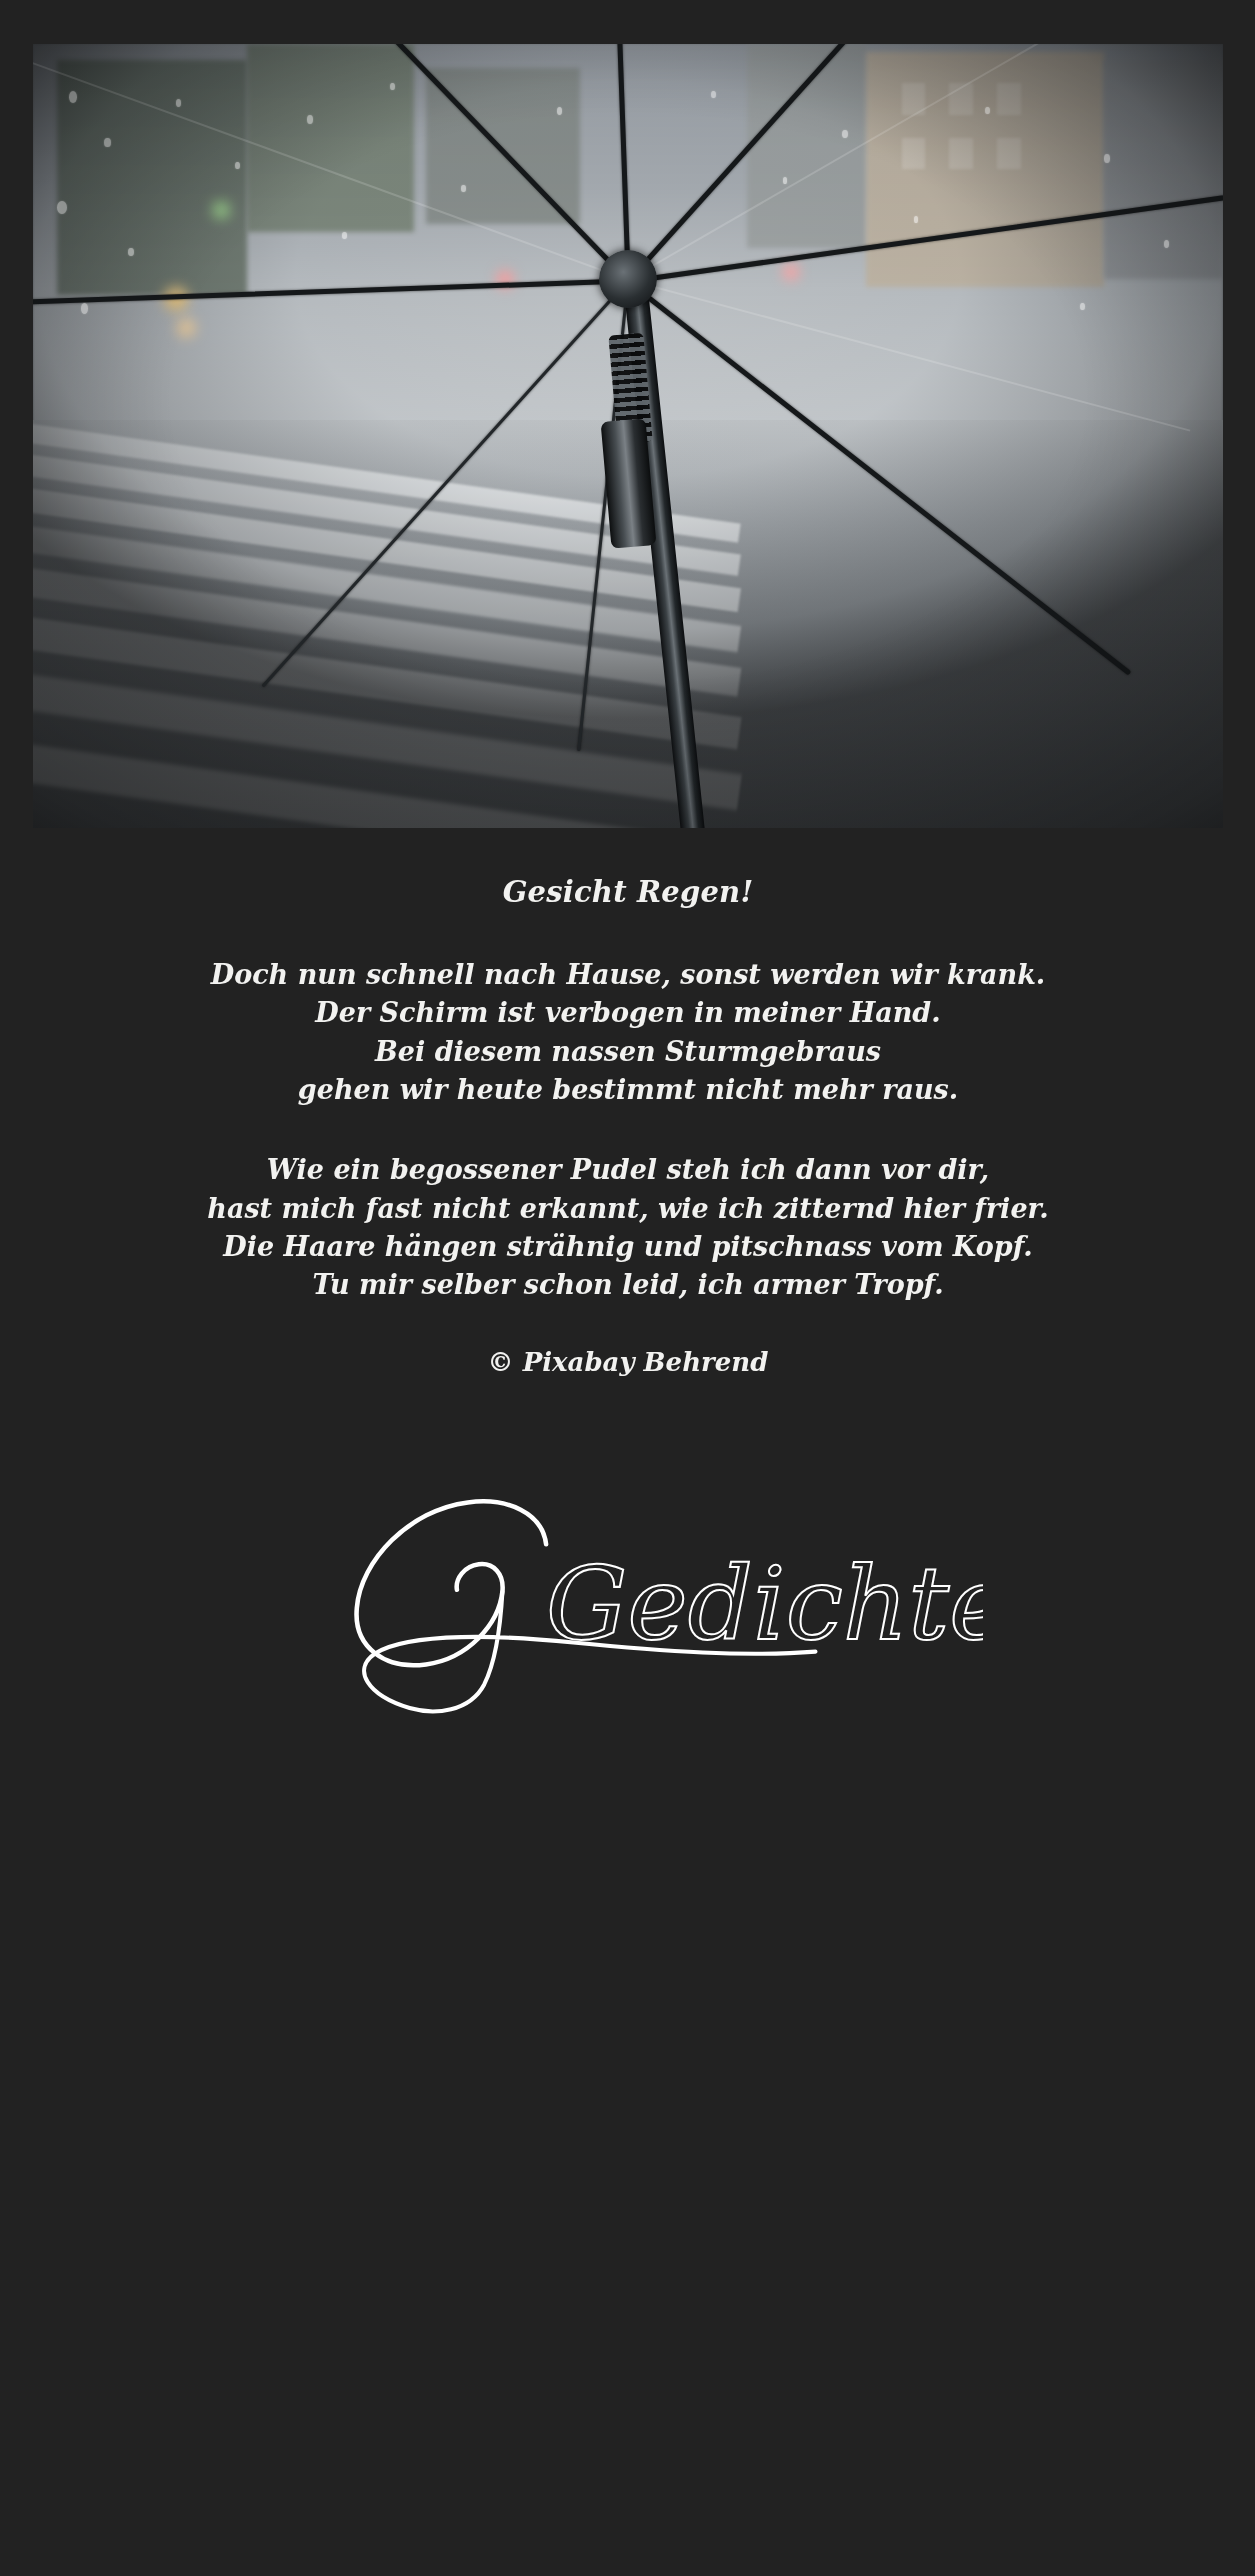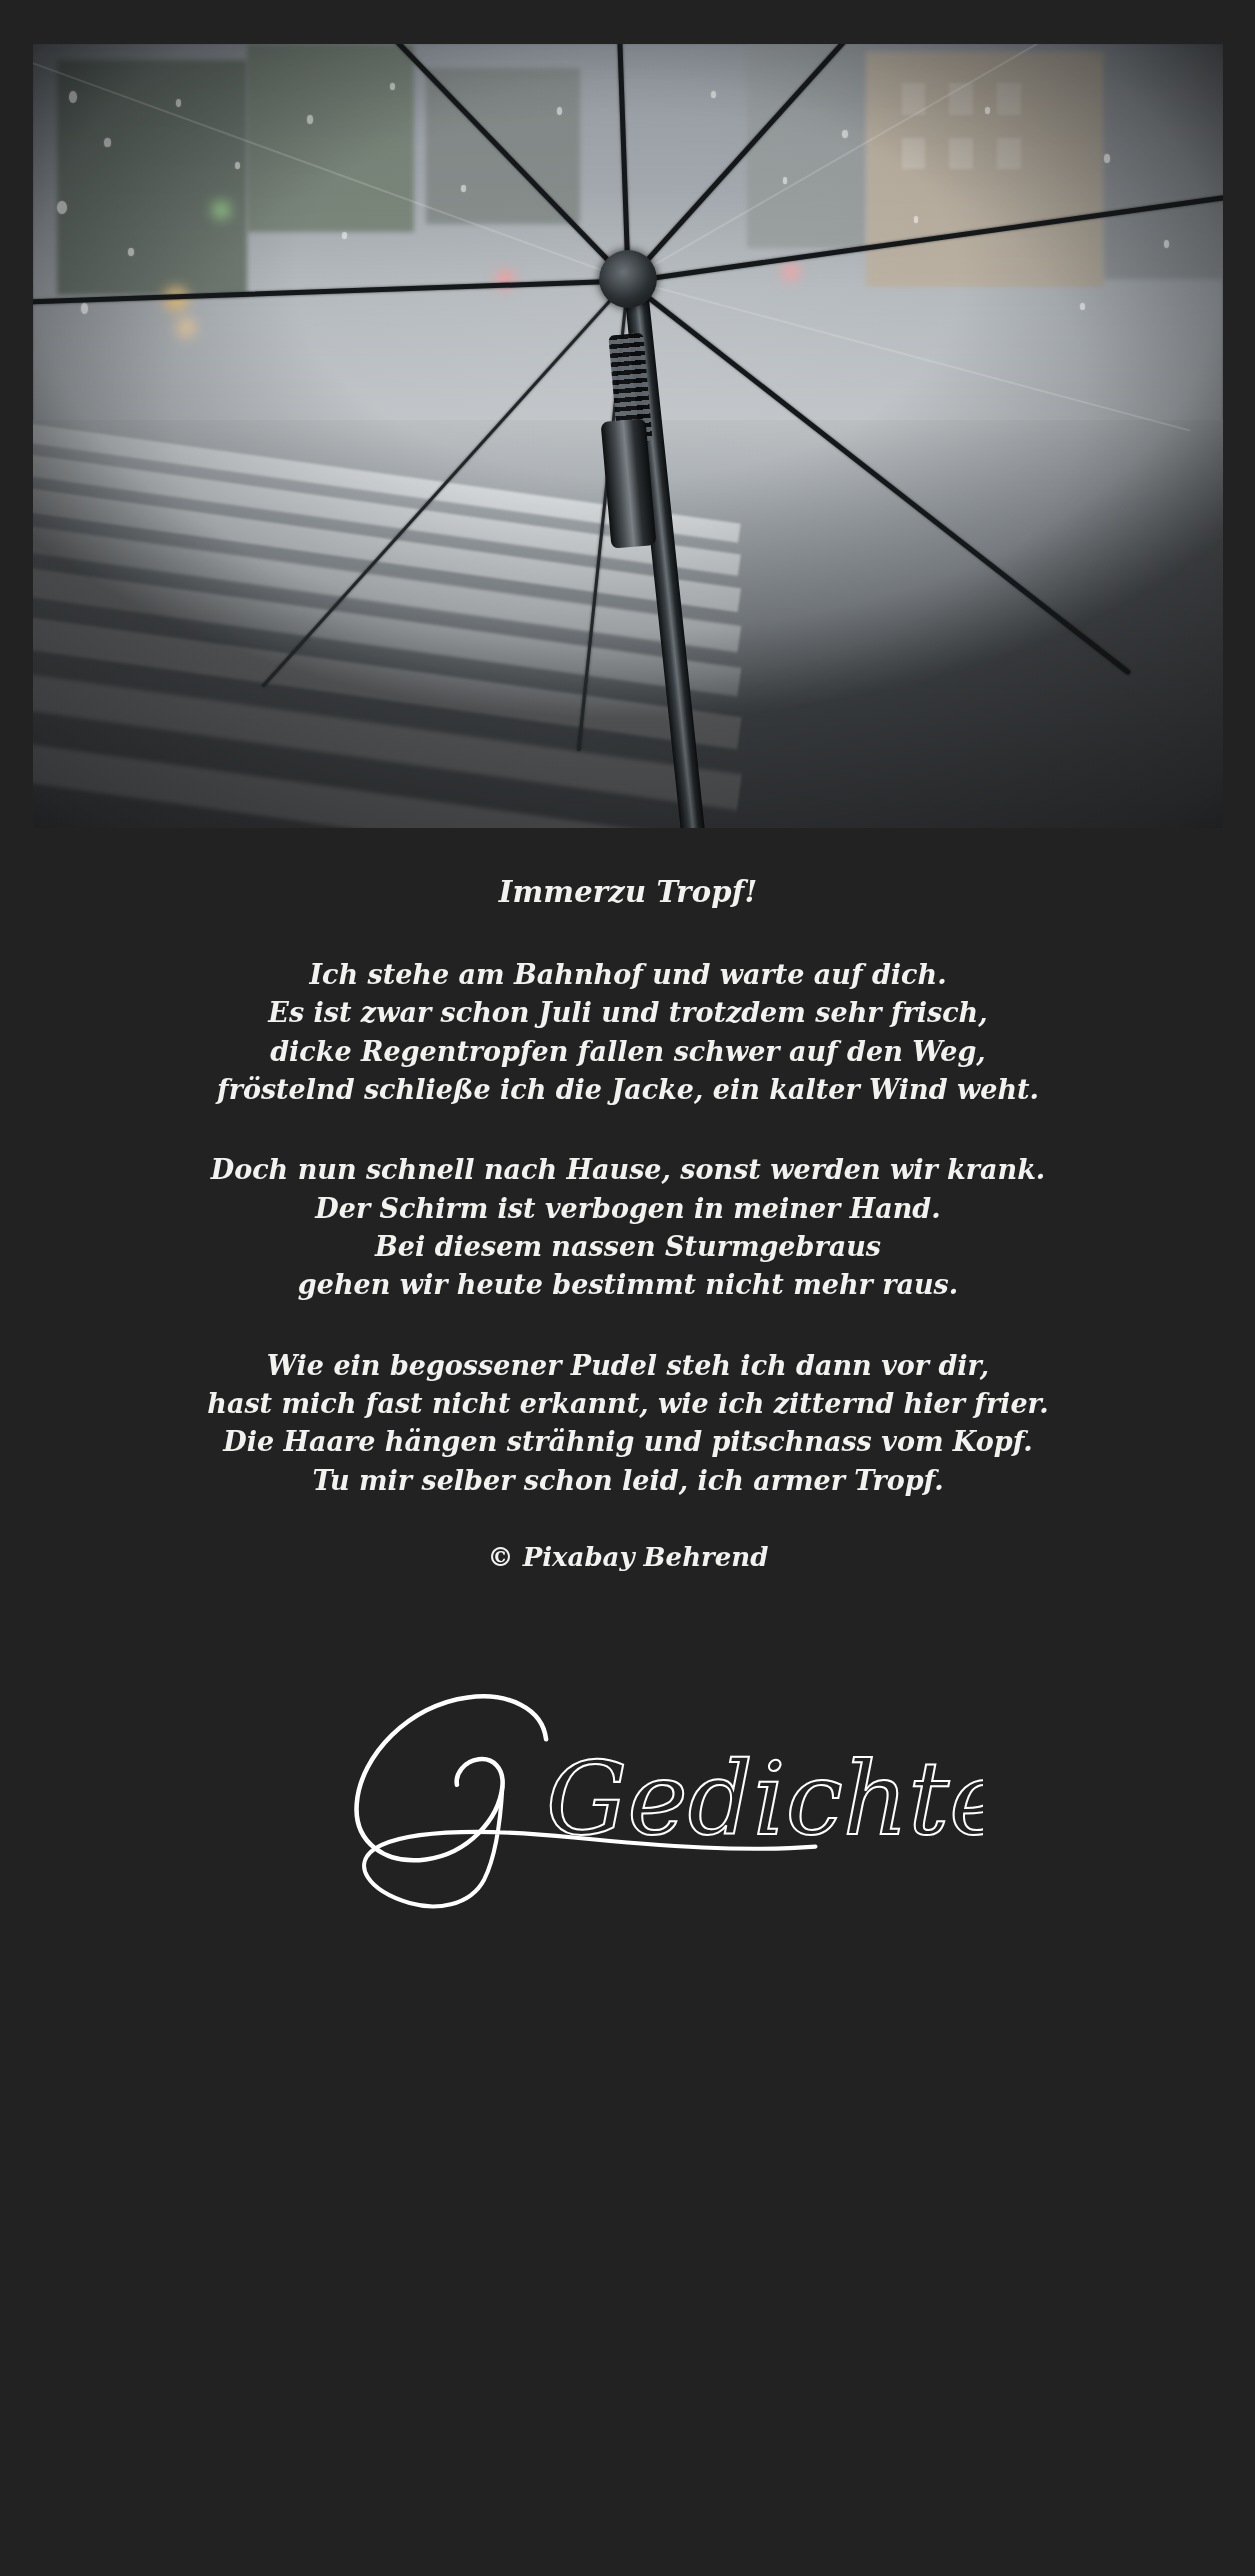--- a/index.html
+++ b/index.html
@@ -298,26 +298,22 @@
       <div class="drop" style="left:74%;top:22%;width:4.5px;height:6.4px;"></div>
       <div class="drop" style="left:63%;top:17%;width:4.5px;height:6.4px;"></div>
       <div class="drop" style="left:36%;top:18%;width:4.5px;height:6.4px;"></div>
       <div class="drop" style="left:26%;top:24%;width:4.5px;height:6.4px;"></div>
 
       <div class="dark-vig"></div>
     </div>
   </div>
 
   <div class="poem">
-    <div class="poem-title">Immerzu Tropf!</div>
-
-    <div class="stanza">Ich stehe am Bahnhof und warte auf dich.
-Es ist zwar schon Juli und trotzdem sehr frisch,
-dicke Regentropfen fallen schwer auf den Weg,
-fröstelnd schließe ich die Jacke, ein kalter Wind weht.</div>
+    <div class="poem-title">Gesicht Regen!</div>
+
     <div class="stanza">Doch nun schnell nach Hause, sonst werden wir krank.
 Der Schirm ist verbogen in meiner Hand.
 Bei diesem nassen Sturmgebraus
 gehen wir heute bestimmt nicht mehr raus.</div>
     <div class="stanza">Wie ein begossener Pudel steh ich dann vor dir,
 hast mich fast nicht erkannt, wie ich zitternd hier frier.
 Die Haare hängen strähnig und pitschnass vom Kopf.
 Tu mir selber schon leid, ich armer Tropf.</div>
 
     <div class="credit">© Pixabay Behrend</div>

